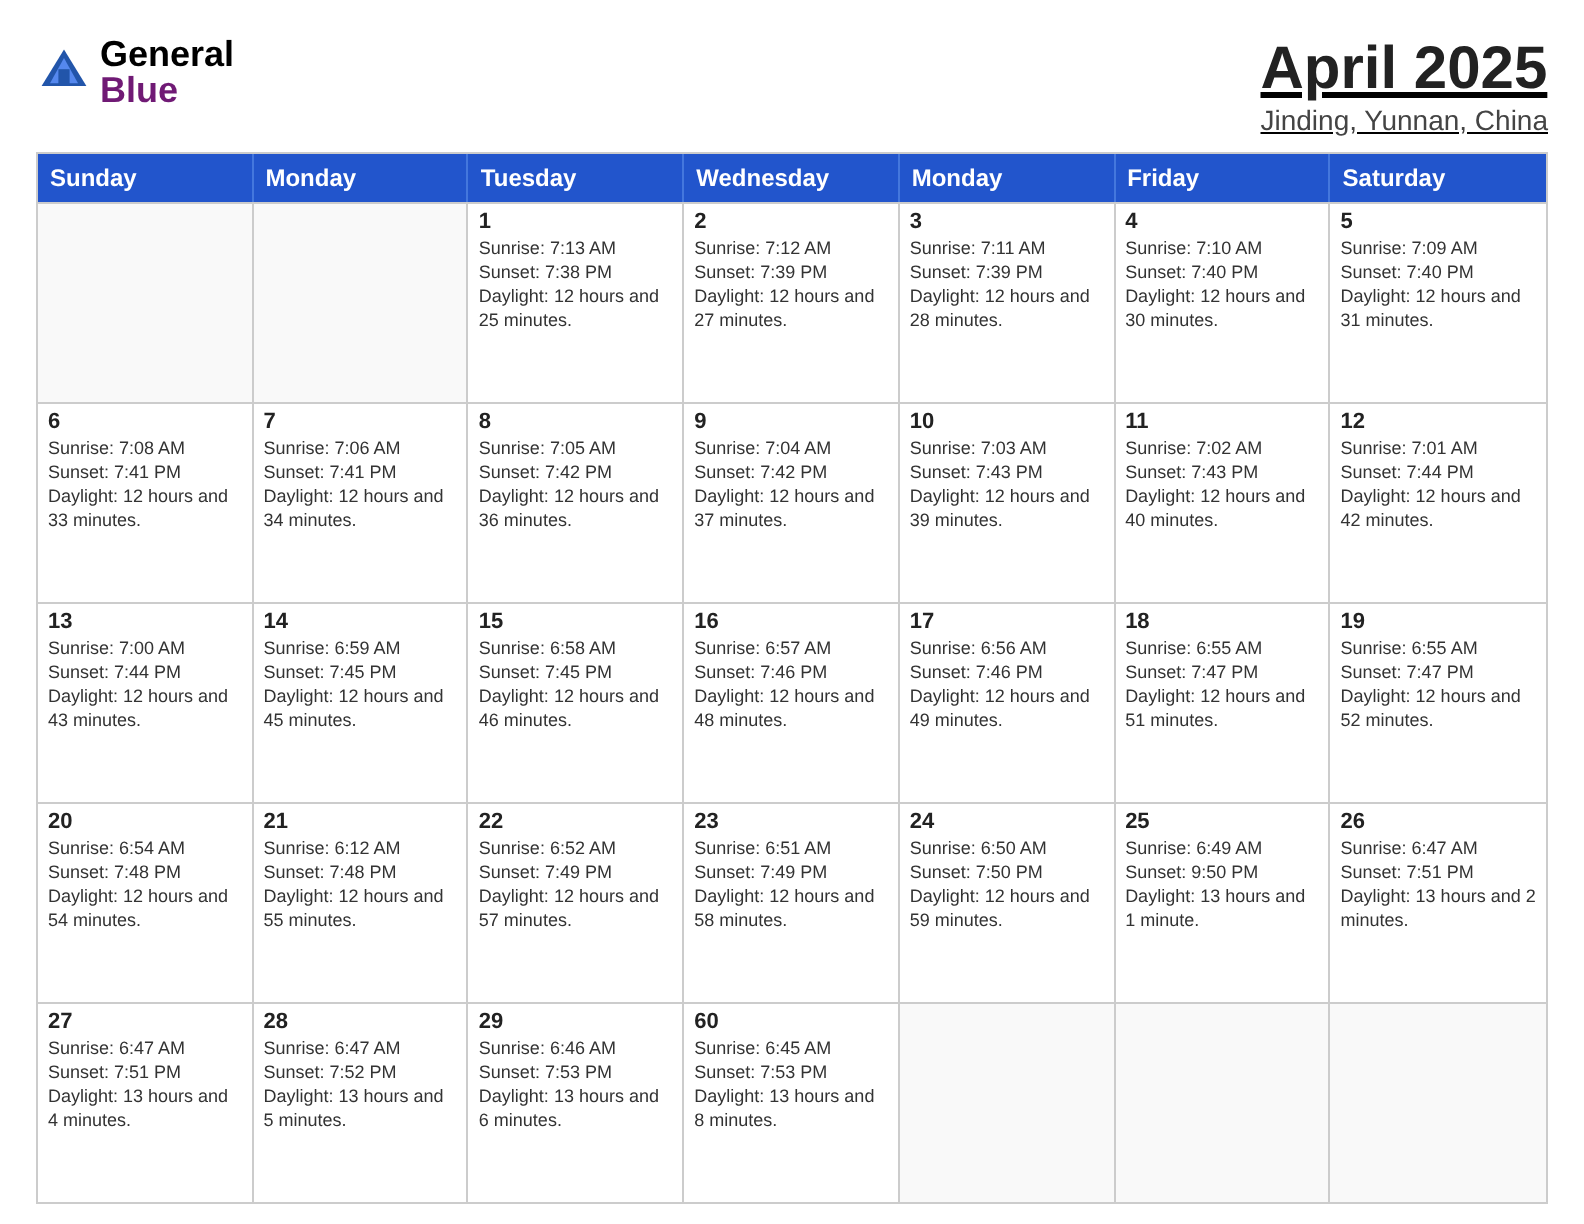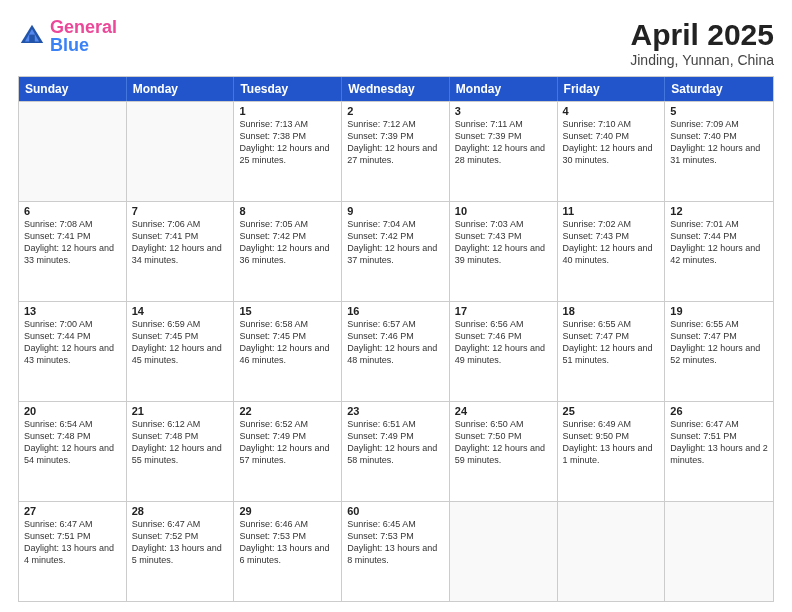--- a/index.html
+++ b/index.html
@@ -28,34 +28,35 @@
       align-items: center;
     }
     .logo-text {
       display: flex;
       flex-direction: column;
       line-height: 1;
     }
     .logo-general {
       font-size: 18px;
       font-weight: bold;
-      color: #ec4899;
+      color: #000000;
     }
     .logo-blue {
       font-size: 18px;
       font-weight: bold;
-      color: #3b82f6;
+      color: #701a75;
     }
     .logo-icon {
       width: 28px;
       height: 28px;
       margin-right: 4px;
     }
     .title-block {
-      text-align: right;
+      text-align: left;
+      text-decoration: underline;
     }
     .month-title {
       font-size: 30px;
       font-weight: bold;
       color: #222;
     }
     .subtitle {
       font-size: 14px;
       color: #444;
     }

